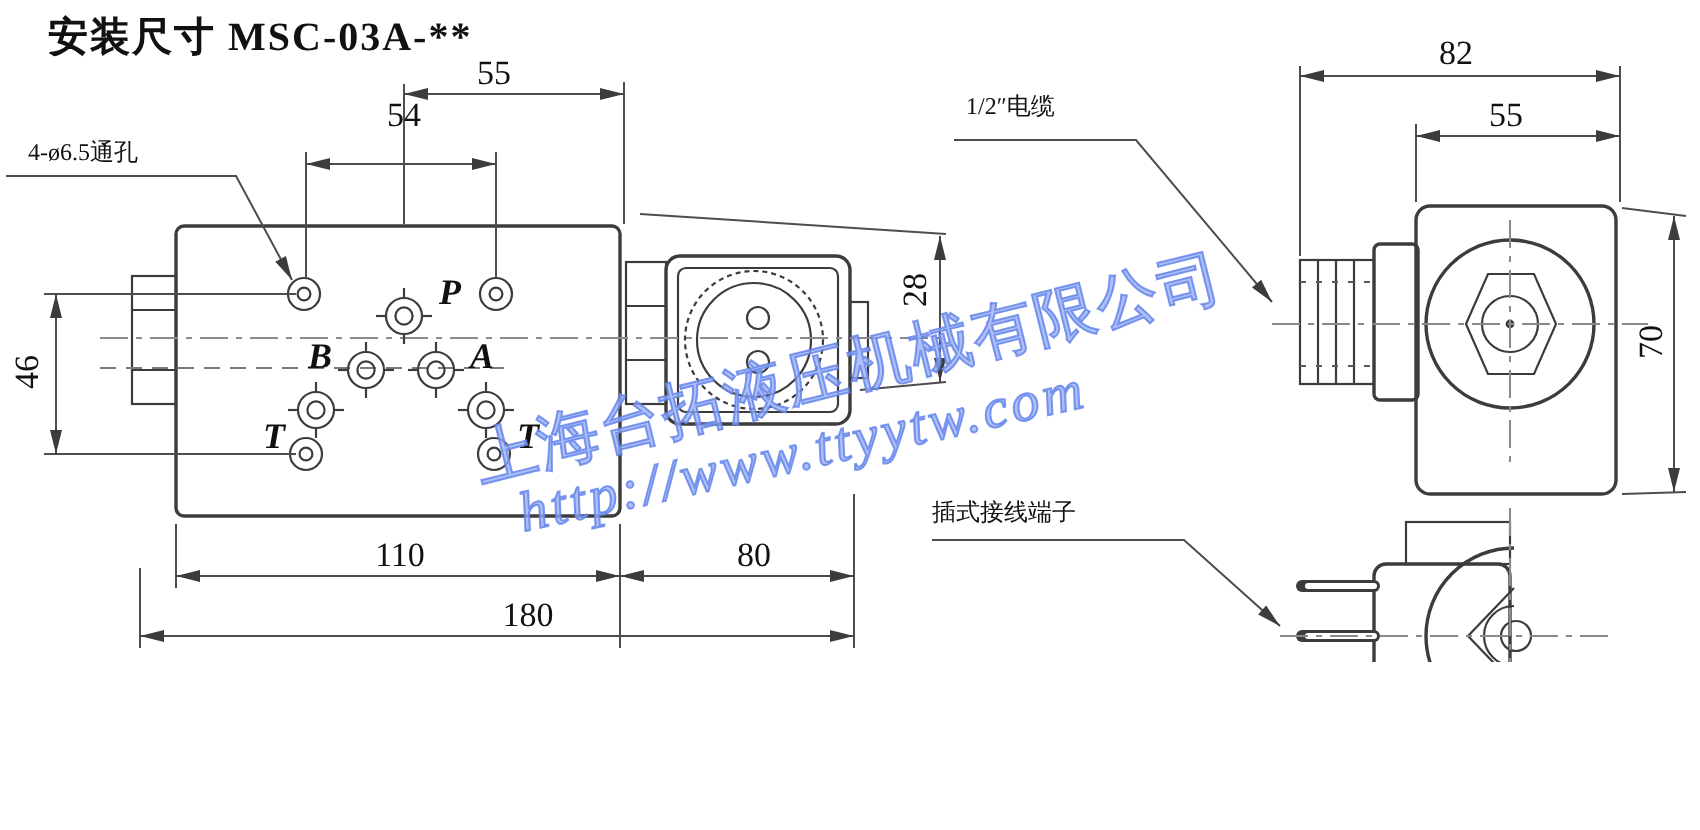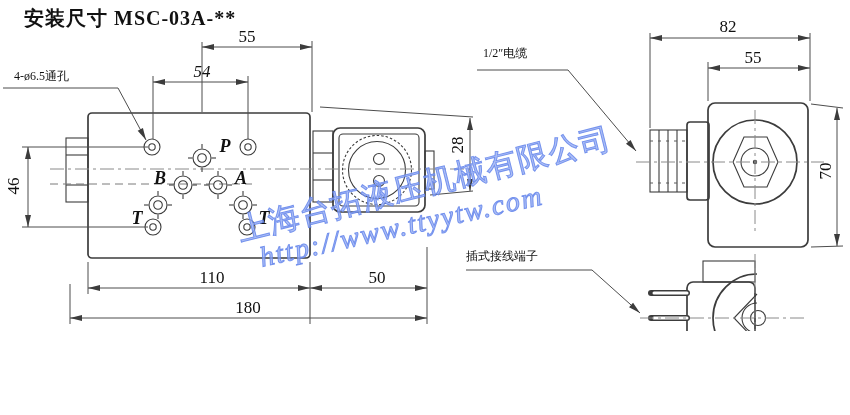--- a/index.html
+++ b/index.html
@@ -165,26 +165,26 @@
       <line x1="757" y1="378" x2="757" y2="410" class="dim"></line>
       <line x1="648" y1="405" x2="757" y2="405" class="dim" marker-start="url(#arr)" marker-end="url(#arr)"></line>
       <polyline points="466,270 592,270 640,313" class="dim" marker-end="url(#arr)"></polyline>
     </g>
   </svg>
 
   <div class="txt title" style="left:24px;top:5px;">安装尺寸 MSC-03A-**</div>
   <div class="txt callout" style="left:2px;top:68px;margin-left:12px;">4-ø6.5通孔</div>
 
   <div class="txt dimlbl" style="left:229px;top:27px;">55</div>
-  <div class="txt dimlbl" style="left:184px;top:62px;font-style:italic;">54</div>
+  <div class="txt dimlbl" style="left:184px;top:48px;">54</div>
   <div class="txt dimlbl rot" style="left:-4px;top:176px;">46</div>
   <div class="txt dimlbl rot" style="left:440px;top:135px;">28</div>
-  <div class="txt dimlbl" style="left:194px;top:268px;">110</div>
-  <div class="txt dimlbl" style="left:359px;top:268px;">50</div>
-  <div class="txt dimlbl" style="left:230px;top:298px;">180</div>
+  <div class="txt dimlbl" style="left:182px;top:268px;">110</div>
+  <div class="txt dimlbl" style="left:359px;top:268px;">80</div>
+  <div class="txt dimlbl" style="left:246px;top:298px;">180</div>
 
   <div class="txt portlbl" style="left:217px;top:136px;">P</div>
   <div class="txt portlbl" style="left:152px;top:168px;">B</div>
   <div class="txt portlbl" style="left:233px;top:168px;">A</div>
   <div class="txt portlbl" style="left:129px;top:208px;">T</div>
   <div class="txt portlbl" style="left:256px;top:208px;">T</div>
 
   <div class="txt callout" style="left:483px;top:45px;">1/2″电缆</div>
   <div class="txt dimlbl" style="left:710px;top:17px;">82</div>
   <div class="txt dimlbl" style="left:735px;top:48px;">55</div>

